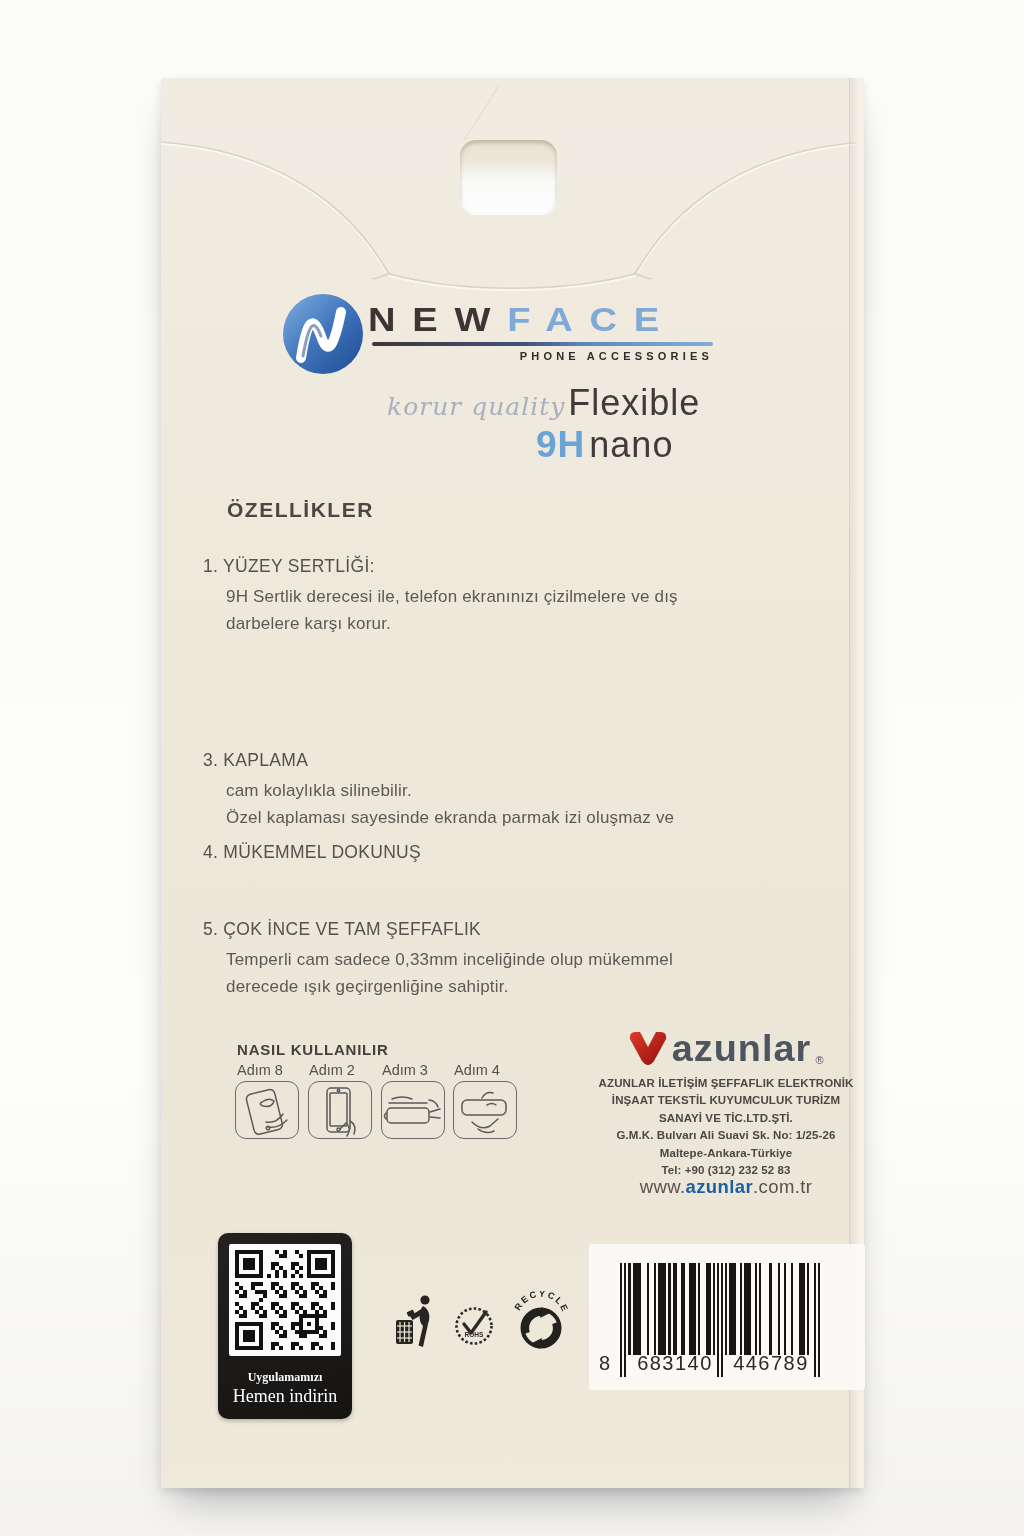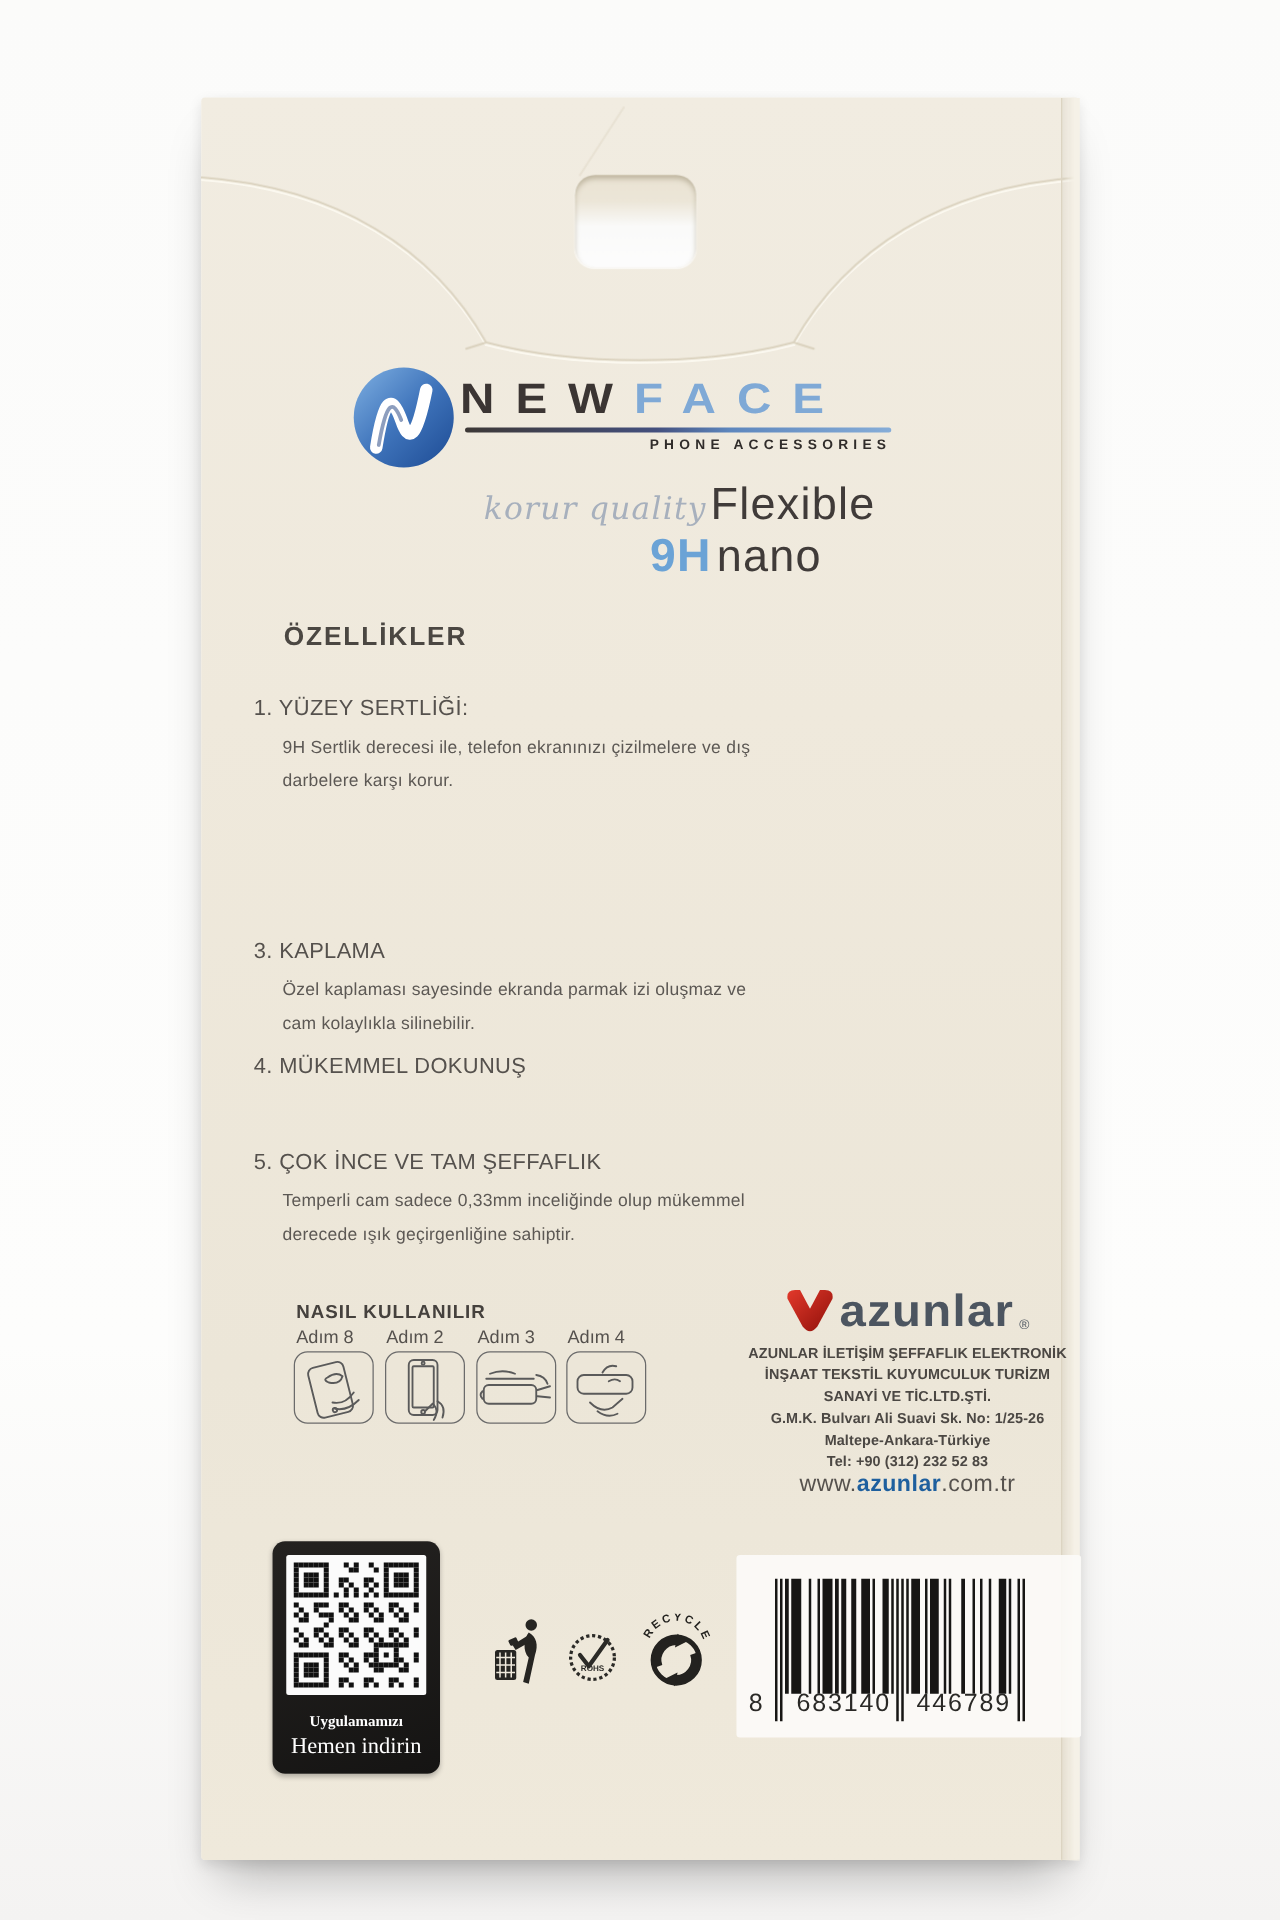--- a/index.html
+++ b/index.html
@@ -30,27 +30,27 @@
   .nf-blue{color:#7fa9d6;}
   .brand-rule{left:211px;top:264px;width:341px;height:4px;border-radius:2px;
     background:linear-gradient(90deg,#3d3836 0%,#44507e 45%,#5d86bd 62%,#86add8 100%);}
   .brand-tagline{left:211px;top:272px;width:341px;text-align:right;
     font-size:11px;font-weight:bold;letter-spacing:4.2px;color:#302c2a;}
   
   .prod-row1{left:226px;top:304px;width:300px;display:flex;align-items:baseline;white-space:nowrap;}
   .script{font-family:"DejaVu Serif",serif;font-style:italic;font-size:25px;color:#a7b0bd;letter-spacing:1px;}
   .flexible{font-size:36px;color:#403b39;letter-spacing:1px;margin-left:3px;}
   .prod-row2{left:359px;top:346px;display:flex;align-items:baseline;white-space:nowrap;}
-  .nineh{font-size:37px;font-weight:bold;color:#6ba3d6;letter-spacing:1px;}
+  .nineh{font-size:37px;font-weight:bold;color:#6ba3d6;letter-spacing:1px;margin-left:16px;}
   .nano{font-size:36px;color:#403b39;margin-left:4px;letter-spacing:1px;}
   
   .features-heading{left:66px;top:420px;font-size:21px;font-weight:bold;color:#4b4742;letter-spacing:1.5px;}
   .feat{left:42px;width:560px;color:#5a5652;}
   .feat .ft{font-size:17.5px;color:#55514d;letter-spacing:.3px;}
-  .feat .fl{margin-left:23px;font-size:14px;line-height:26.5px;color:#5c5854;letter-spacing:.2px;}
+  .feat .fl{margin-left:23px;font-size:17px;line-height:26.5px;color:#5c5854;letter-spacing:.2px;}
   .f1{top:478px;} .f2{top:586px;} .f3{top:672px;} .f4{top:764px;} .f5{top:841px;}
   .feat .ft{display:block;margin-bottom:7px;}
   
   .usage-heading{left:76px;top:963px;font-size:15px;font-weight:bold;color:#45413d;letter-spacing:.8px;}
   .step-label{top:984px;font-size:14.5px;color:#55514d;}
   .sl1{left:76px;} .sl2{left:148px;} .sl3{left:221px;} .sl4{left:293px;}
   .step-box{top:1003px;width:62px;height:56px;border:1.6px solid #6b6b6b;border-radius:11px;background:transparent;}
   .sb1{left:74px;} .sb2{left:147px;} .sb3{left:220px;} .sb4{left:292px;}
   .step-box svg{width:100%;height:100%;}
   
@@ -137,22 +137,22 @@
 
   <div class="abs features-heading">ÖZELLİKLER</div>
 
   <div class="abs feat f1">
     <span class="ft">1. YÜZEY SERTLİĞİ:</span>
     <div class="fl">9H Sertlik derecesi ile, telefon ekranınızı çizilmelere ve dış</div>
     <div class="fl">darbelere karşı korur.</div>
   </div>
   <div class="abs feat f3">
     <span class="ft">3. KAPLAMA</span>
+    <div class="fl">cam kolaylıkla silinebilir.</div>
     <div class="fl">Özel kaplaması sayesinde ekranda parmak izi oluşmaz ve</div>
-    <div class="fl">cam kolaylıkla silinebilir.</div>
   </div>
   <div class="abs feat f4">
     <span class="ft">4. MÜKEMMEL DOKUNUŞ</span>
   </div>
   <div class="abs feat f5">
     <span class="ft">5. ÇOK İNCE VE TAM ŞEFFAFLIK</span>
     <div class="fl">Temperli cam sadece 0,33mm inceliğinde olup mükemmel</div>
     <div class="fl">derecede ışık geçirgenliğine sahiptir.</div>
   </div>
 

